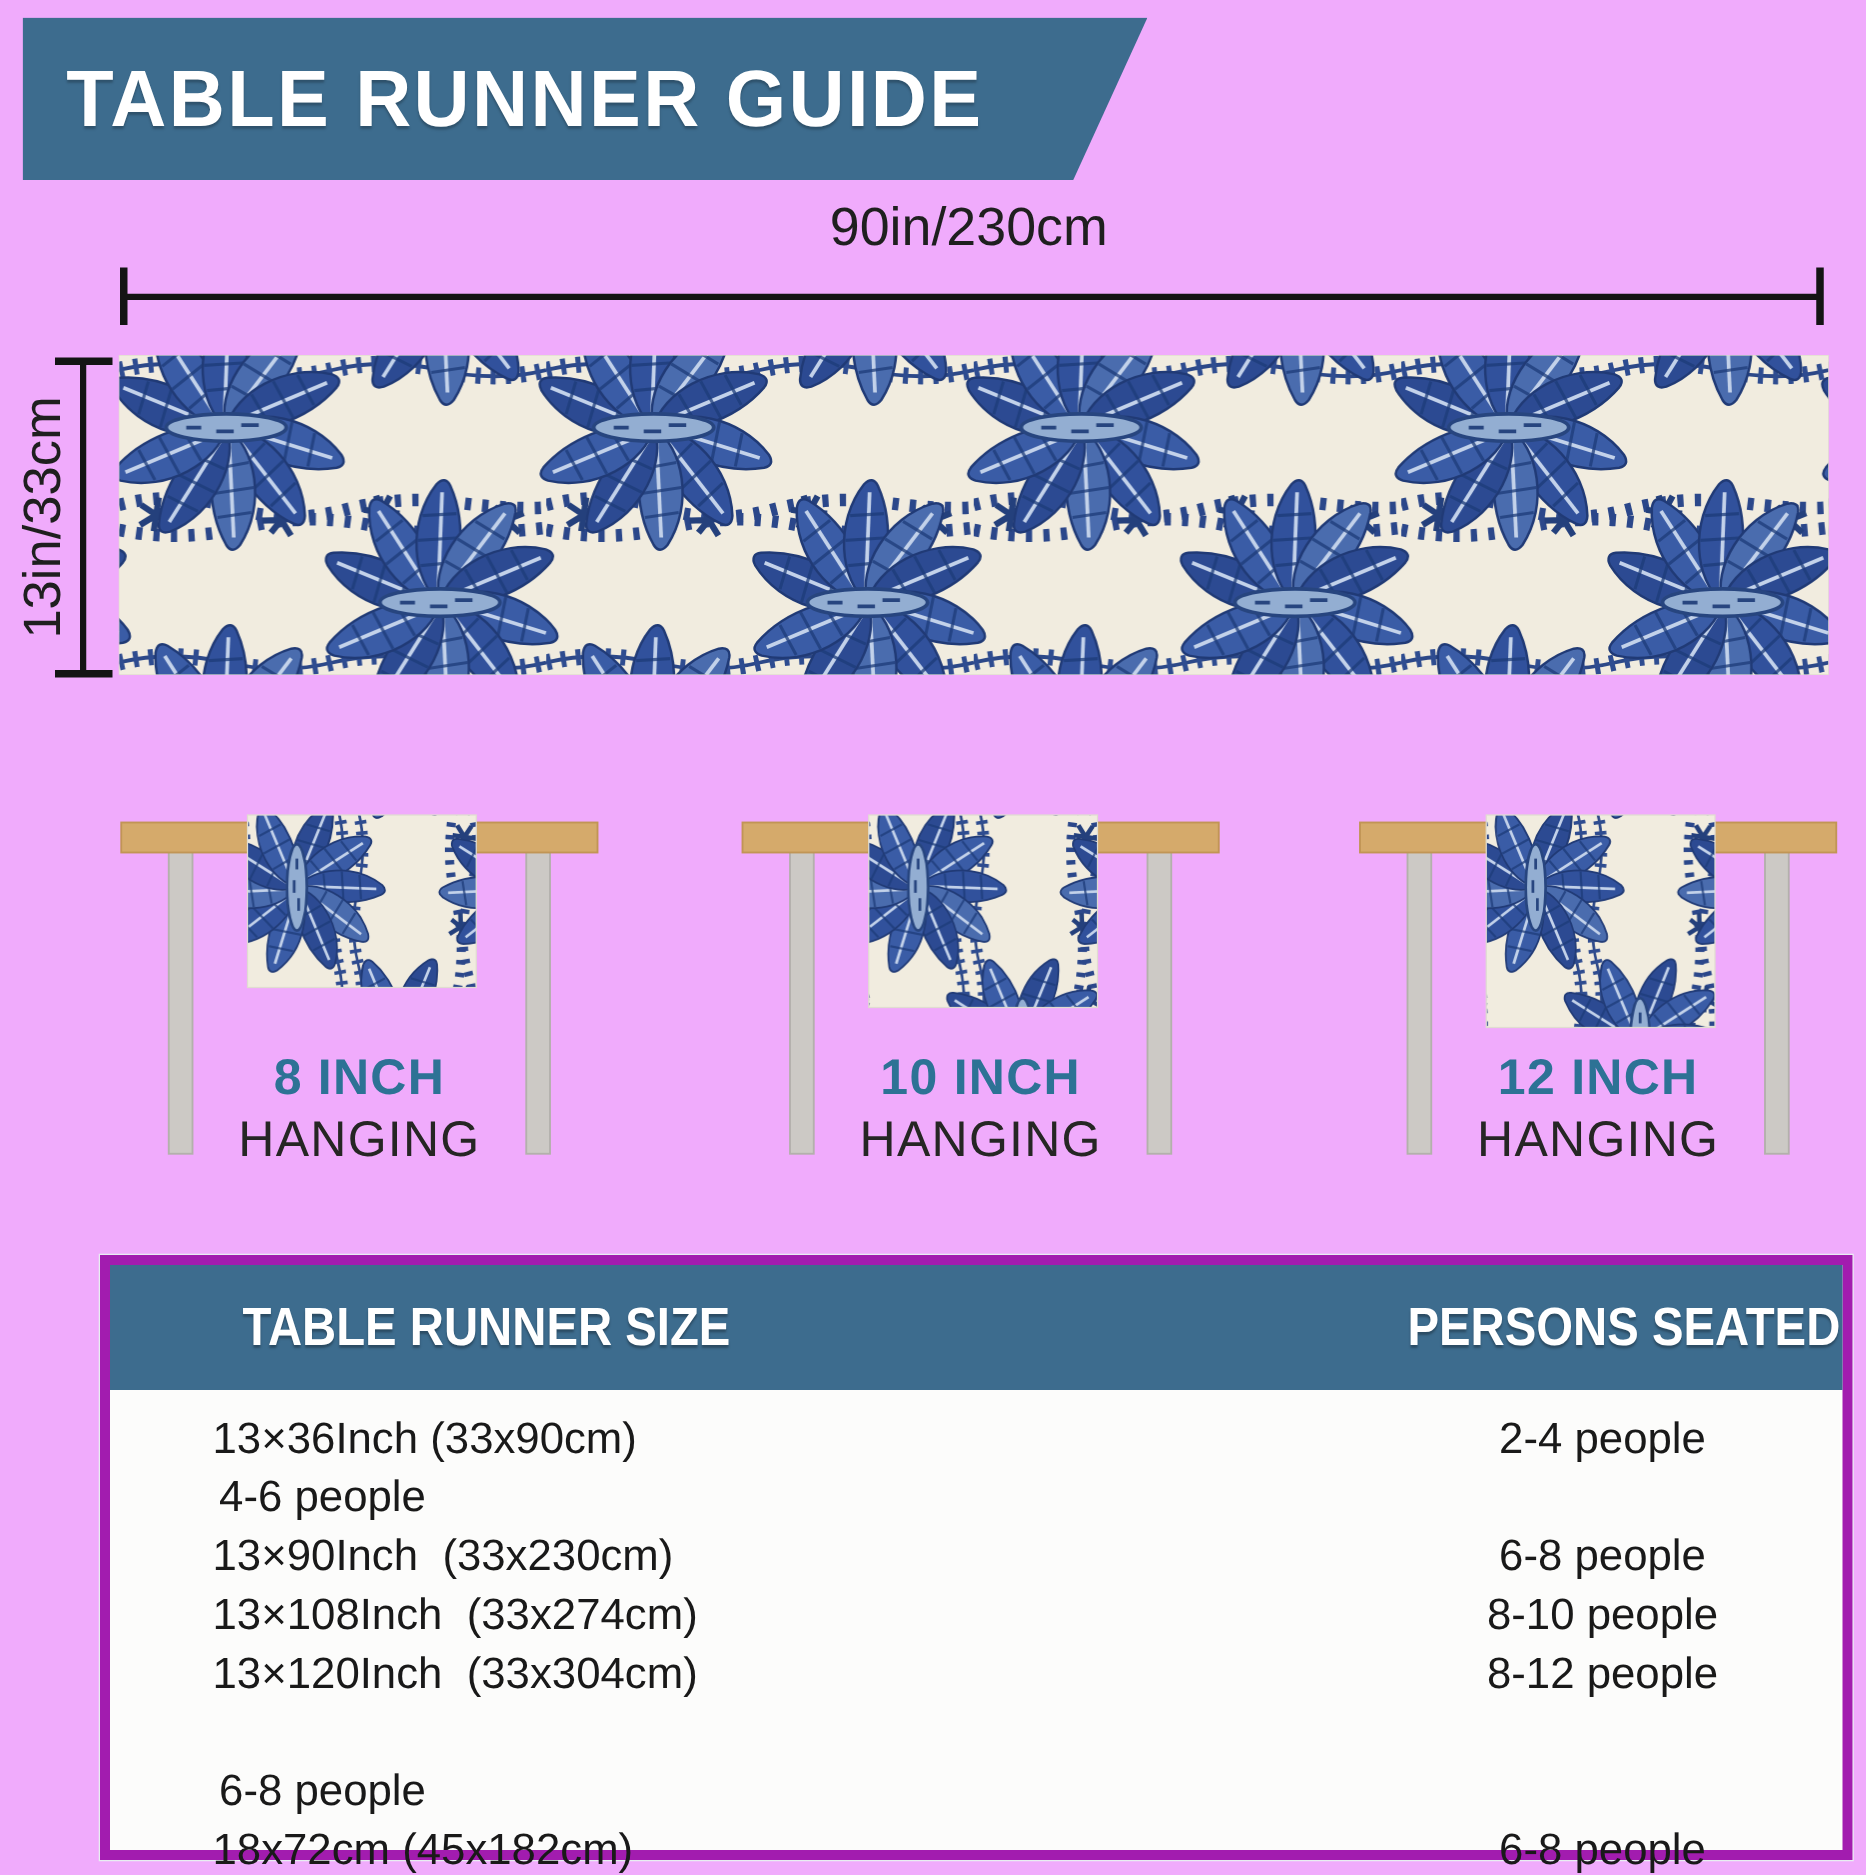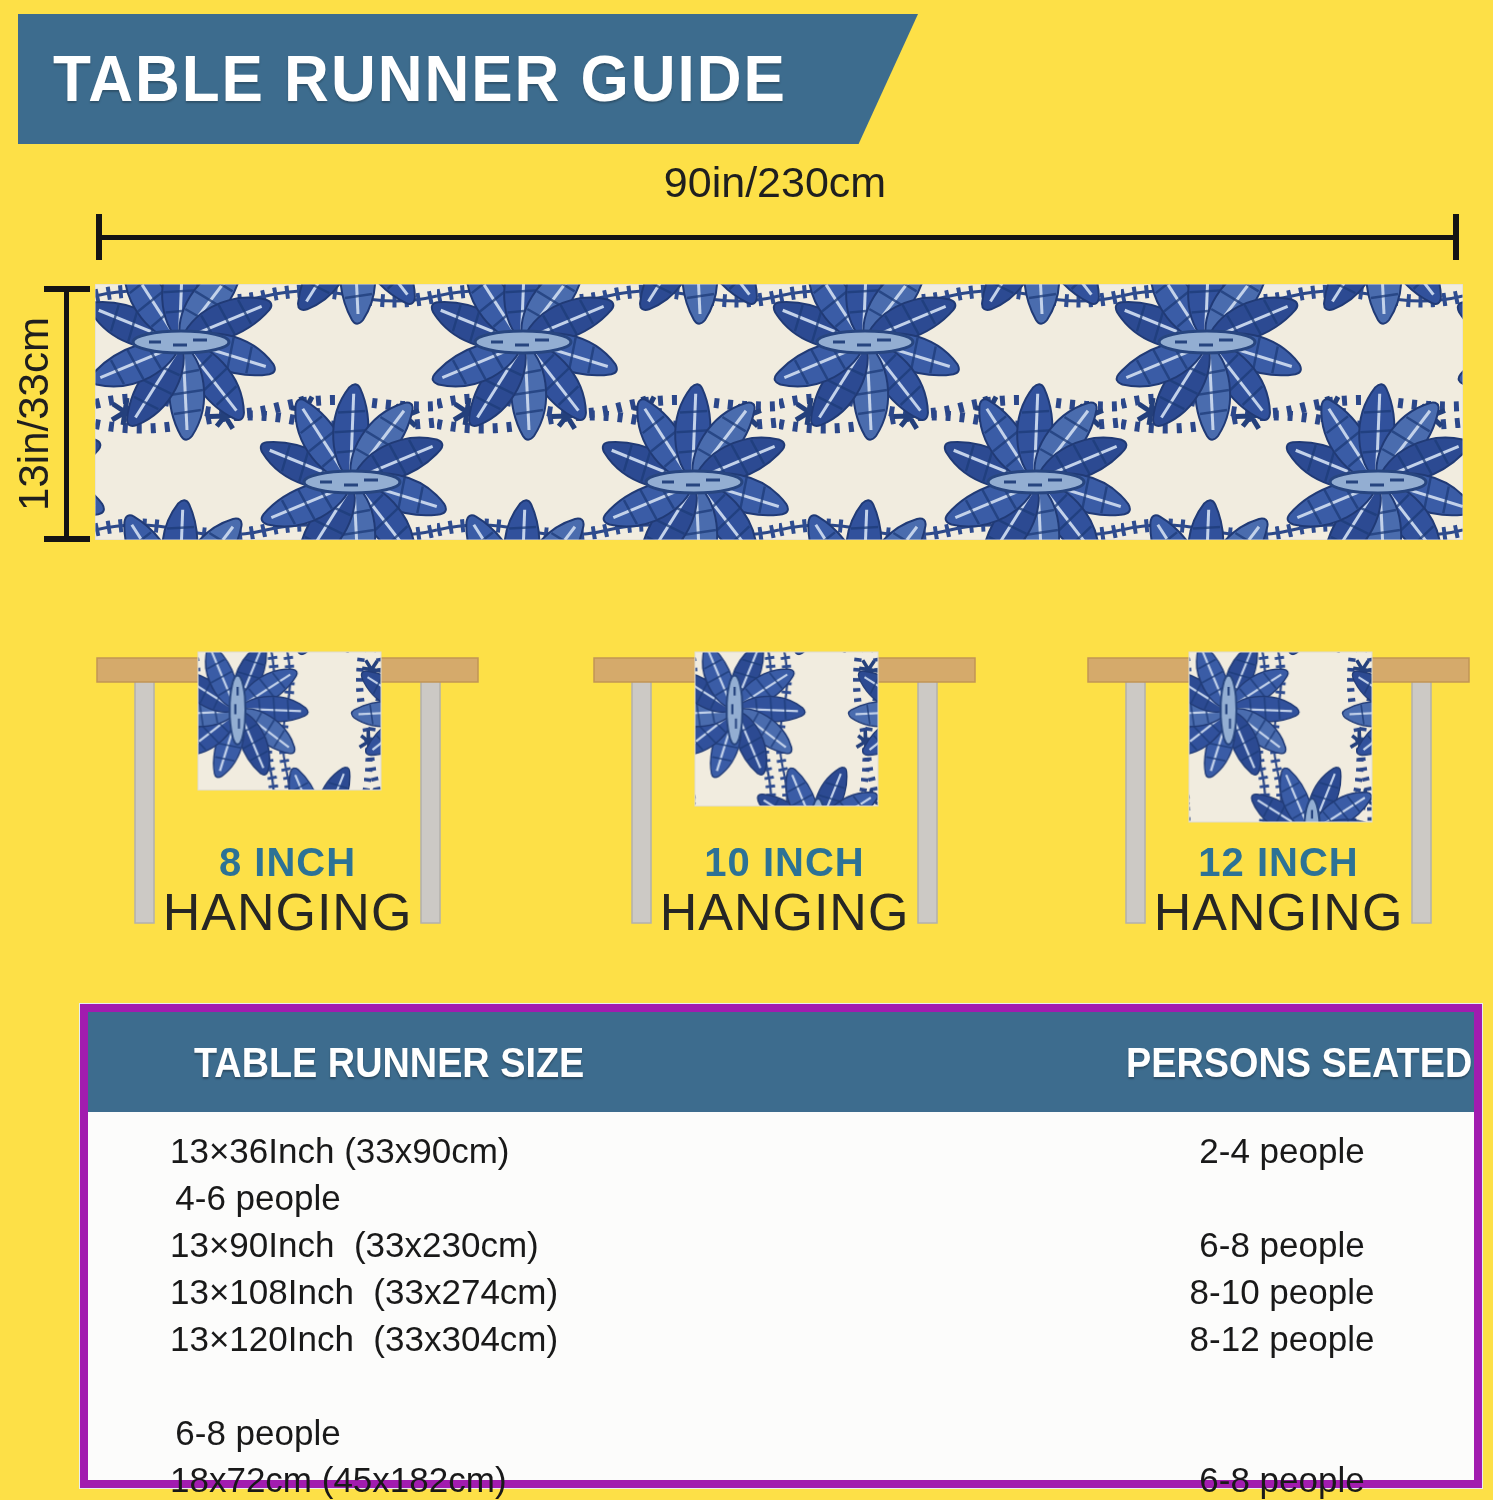--- a/index.html
+++ b/index.html
@@ -1,17 +1,17 @@
 <!DOCTYPE html>
 <html><head>
 <meta charset="utf-8">
 <style>
   html,body{margin:0;padding:0;background:#ffffff;}
   .page{
-    position:relative;width:1493px;height:1500px;background:#fde047;
+    position:relative;width:1493px;height:1500px;background:#f0abfc;
     font-family:"Liberation Sans", sans-serif;overflow:hidden;
   }
   
   .banner{
     position:absolute;left:18px;top:14px;width:900px;height:130px;
     background:#3d6c8e;
     clip-path:polygon(0 0,100% 0,93.4% 100%,0 100%);
     display:flex;align-items:center;
   }
   .banner-title{
@@ -38,21 +38,21 @@
   .runner{position:absolute;left:95px;top:284px;width:1368px;height:256px;}
   .runner svg{display:block;}
   
   .table-fig{position:absolute;top:648px;width:385px;height:292px;}
   .fig-1{left:95px;} .fig-2{left:592px;} .fig-3{left:1086px;}
   .fig-labels{position:absolute;left:0;top:188px;width:100%;text-align:center;}
   .inch-label{
     font-size:40px;font-weight:bold;color:#2d7295;letter-spacing:1px;line-height:52px;
   }
   .hanging-label{
-    font-size:52px;font-weight:400;color:#262624;letter-spacing:1px;line-height:48px;
+    font-size:40px;font-weight:400;color:#262624;letter-spacing:1px;line-height:48px;
   }
   
   .size-table{
     position:absolute;left:80px;top:1004px;width:1402px;height:484px;
     background:#fcfcfb;border:8px solid #a21caf;box-sizing:border-box;
     box-shadow:0 0 0 1px #e8eef1;
   }
   .size-table-header{
     position:relative;width:100%;height:100px;background:#3d6c8e;
   }

